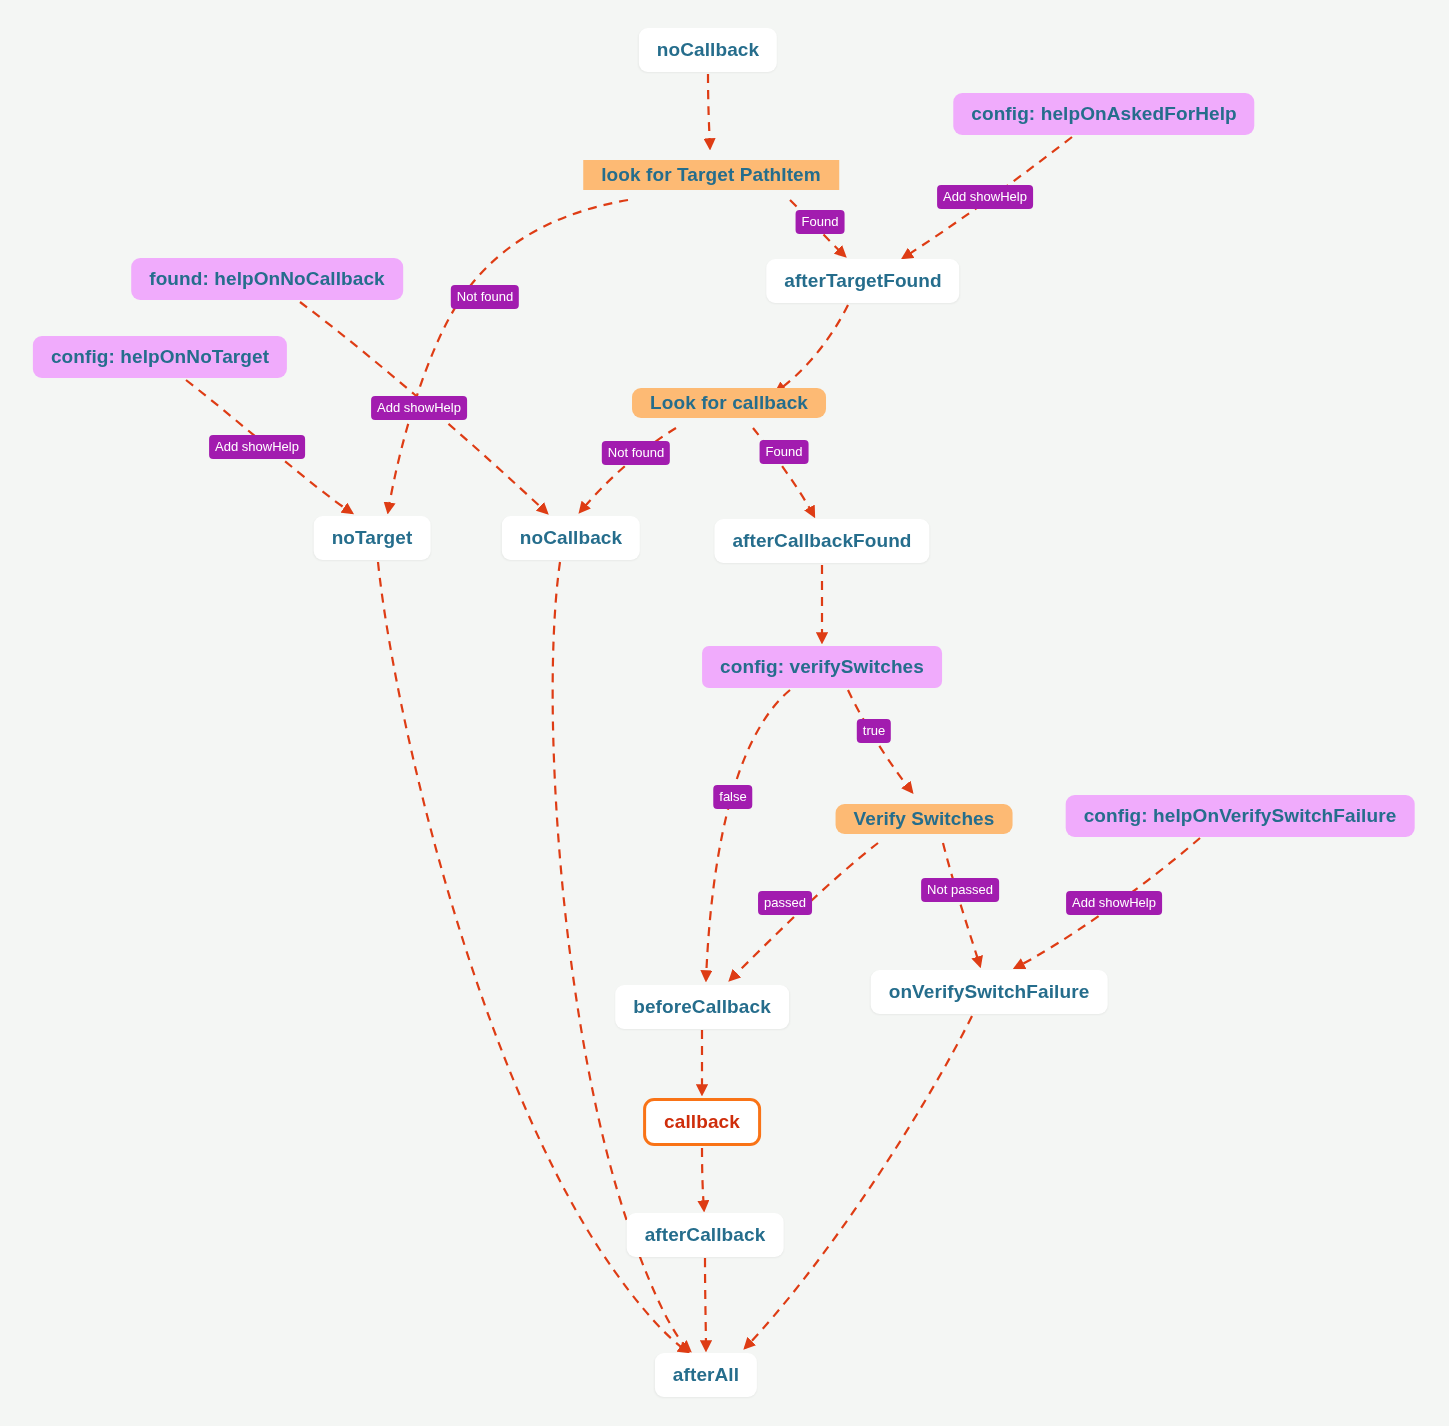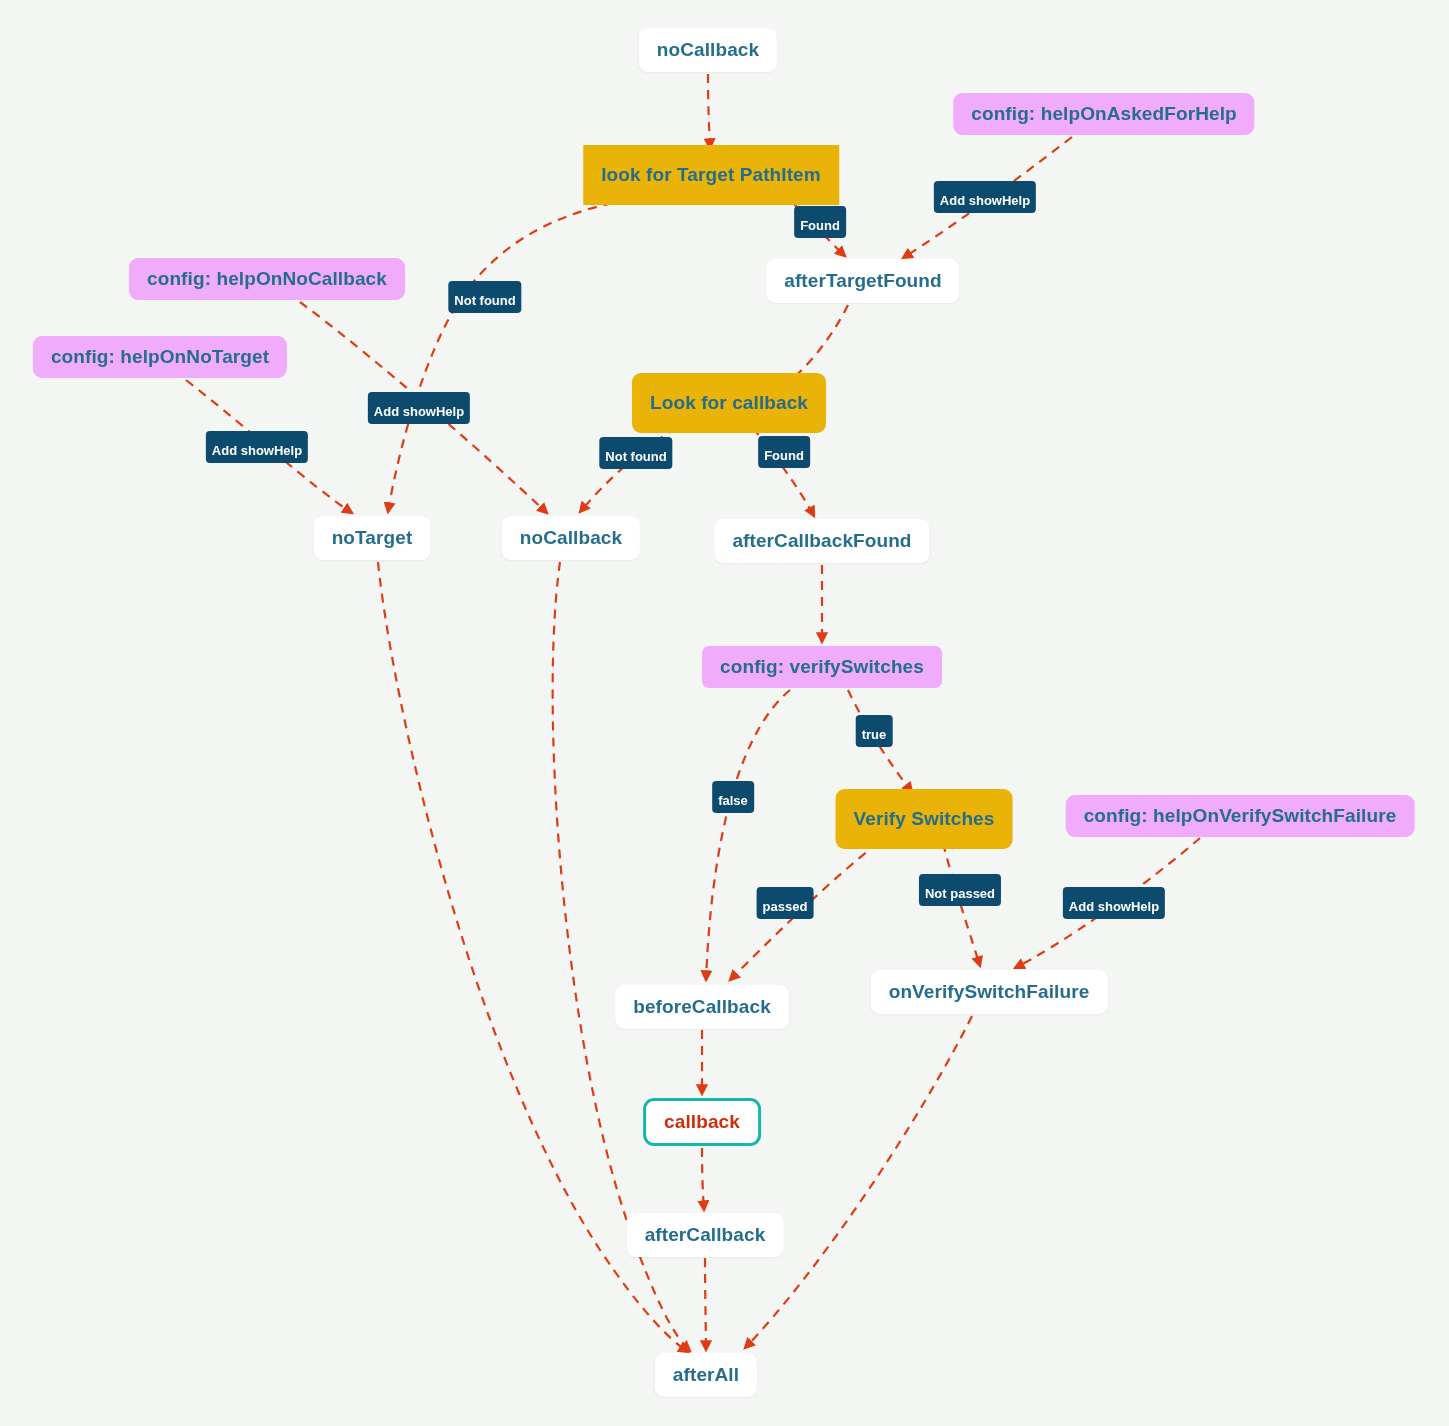--- a/index.html
+++ b/index.html
@@ -36,48 +36,48 @@
     transform: translate(-50%, -50%);
     padding: 0 18px;
   }
   .node.state {
     background: #ffffff;
     border-radius: 9px;
     height: 44px;
     box-shadow: 0 1px 2px rgba(0,0,0,0.05);
   }
   .node.action {
-    background: #eab308;
+    background: #fdba74;
     border-radius: 9px;
-    height: 60px;
+    height: 30px;
   }
   .node.action.sharp {
     border-radius: 0;
   }
   .node.config {
     background: #f0abfc;
     border-radius: 9px;
     height: 42px;
   }
   .node.callback {
     background: #ffffff;
-    border: 3px solid #14b8a6;
+    border: 3px solid #f97316;
     border-radius: 11px;
     height: 48px;
     color: #cf2d0b;
   }
   .edge-label {
     position: absolute;
     transform: translate(-50%, -50%);
-    background: #0c4a6e;
+    background: #a21caf;
     color: #ffffff;
     font-size: 13px;
-    font-weight: bold;
+    font-weight: normal;
     line-height: 1;
-    padding: 13px 6px 6px 6px;
+    padding: 5px 6px 6px 6px;
     border-radius: 4px;
     white-space: nowrap;
     font-family: "Liberation Sans", sans-serif;
   }
 </style>
 </head>
 <body>
 
 <div id="canvas">
 
@@ -119,21 +119,21 @@
       <div class="node action sharp" style="left: 711px; top: 175px;">
         <span>look for Target PathItem</span>
       </div>
       <div class="node config" style="left: 1104px; top: 114px;">
         <span>config: helpOnAskedForHelp</span>
       </div>
       <div class="node state" style="left: 863px; top: 281px;">
         <span>afterTargetFound</span>
       </div>
       <div class="node config" style="left: 267px; top: 279px;">
-        <span>config: helpOnNoCallback</span>
+        <span>found: helpOnNoCallback</span>
       </div>
       <div class="node config" style="left: 160px; top: 357px;">
         <span>config: helpOnNoTarget</span>
       </div>
       <div class="node action" style="left: 729px; top: 403px;">
         <span>Look for callback</span>
       </div>
       <div class="node state" style="left: 372px; top: 538px;">
         <span>noTarget</span>
       </div>

